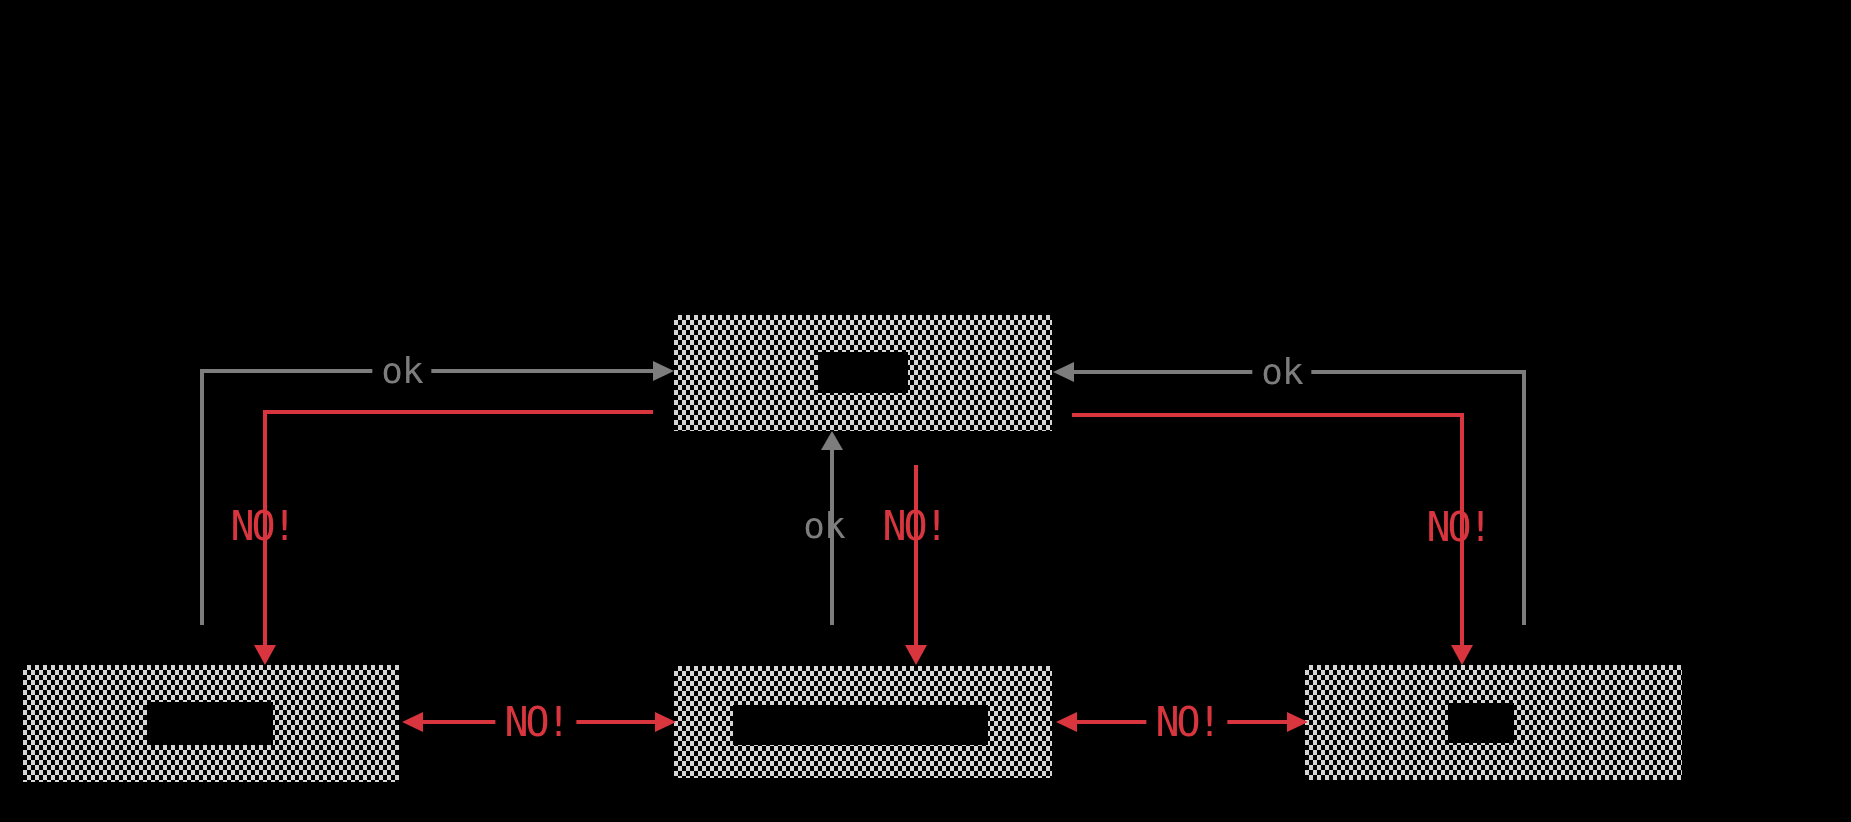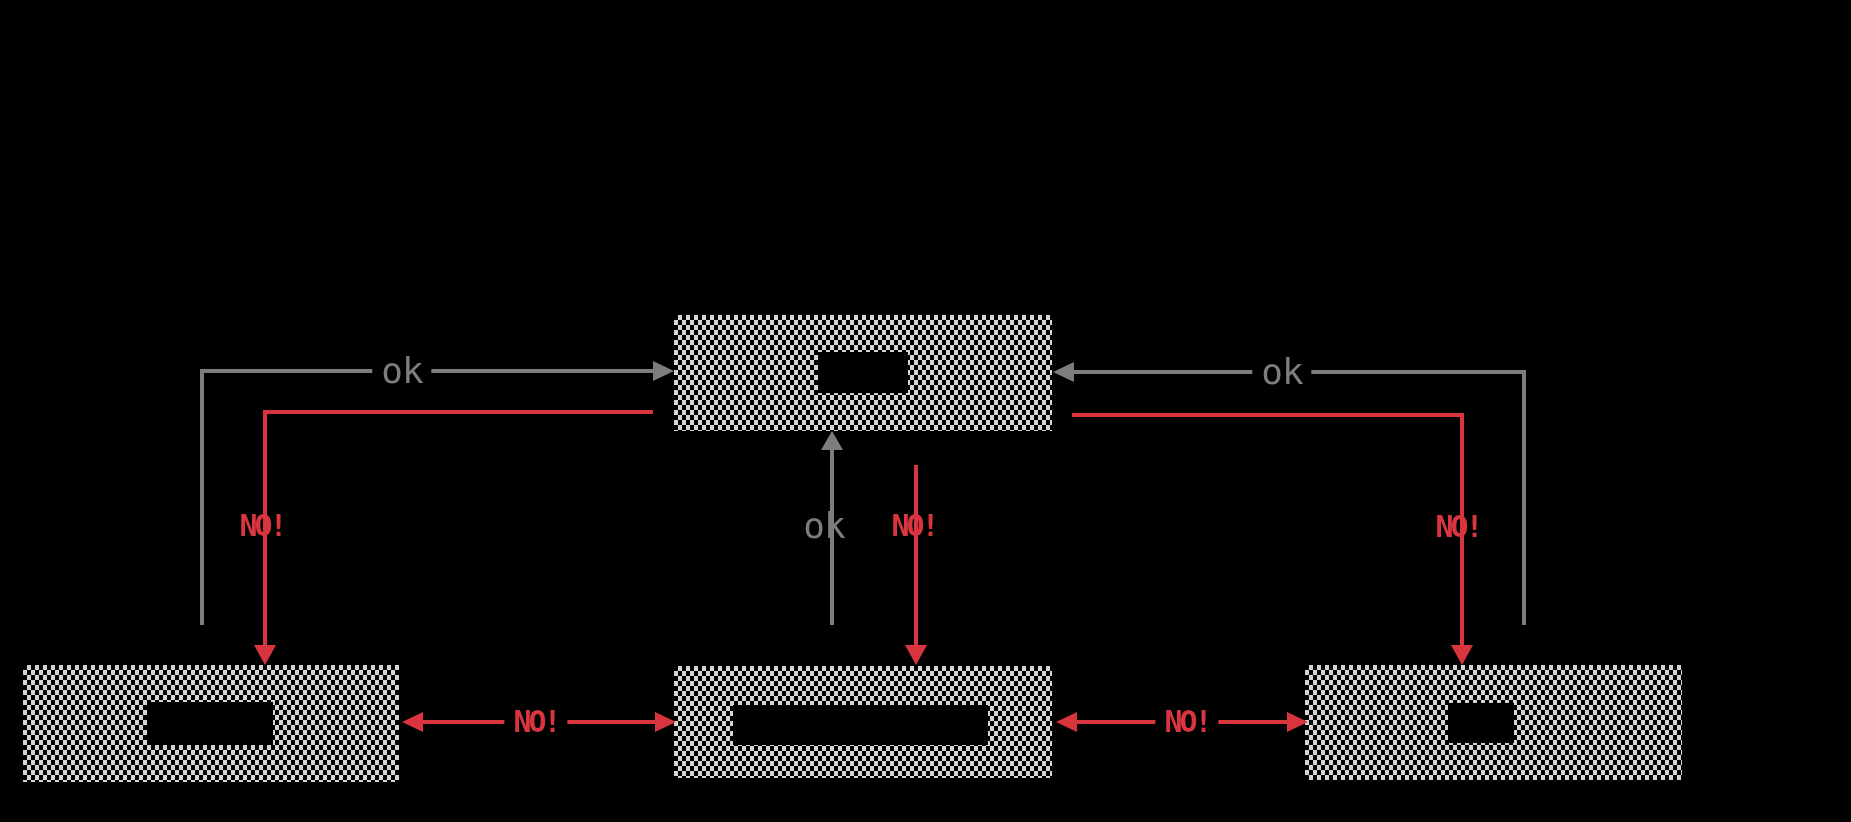--- a/index.html
+++ b/index.html
@@ -85,21 +85,21 @@
   #a10{left:1287px;top:712px;} 
 
   
   .elabel{
     position:absolute;
     transform:translate(-50%,-50%);
     white-space:nowrap;
     line-height:1;
   }
   .ok-label{color:var(--gray);font-size:36px;letter-spacing:-1px;}
-  .no-label{color:var(--red);font-size:30px;font-weight:bold;letter-spacing:-3px;}
+  .no-label{color:var(--red);font-size:40px;font-weight:normal;letter-spacing:-3px;}
   .on-black{background:var(--bg);padding:0 9px;}
 
   #l-ok-left   {left:402px;top:371px;}
   #l-no-left   {left:262px;top:526px;}
   #l-ok-center {left:824px;top:526px;}
   #l-no-center {left:914px;top:526px;}
   #l-ok-right  {left:1282px;top:372px;}
   #l-no-right  {left:1458px;top:527px;}
   #l-no-bleft  {left:536px;top:722px;}
   #l-no-bright {left:1187px;top:722px;}

